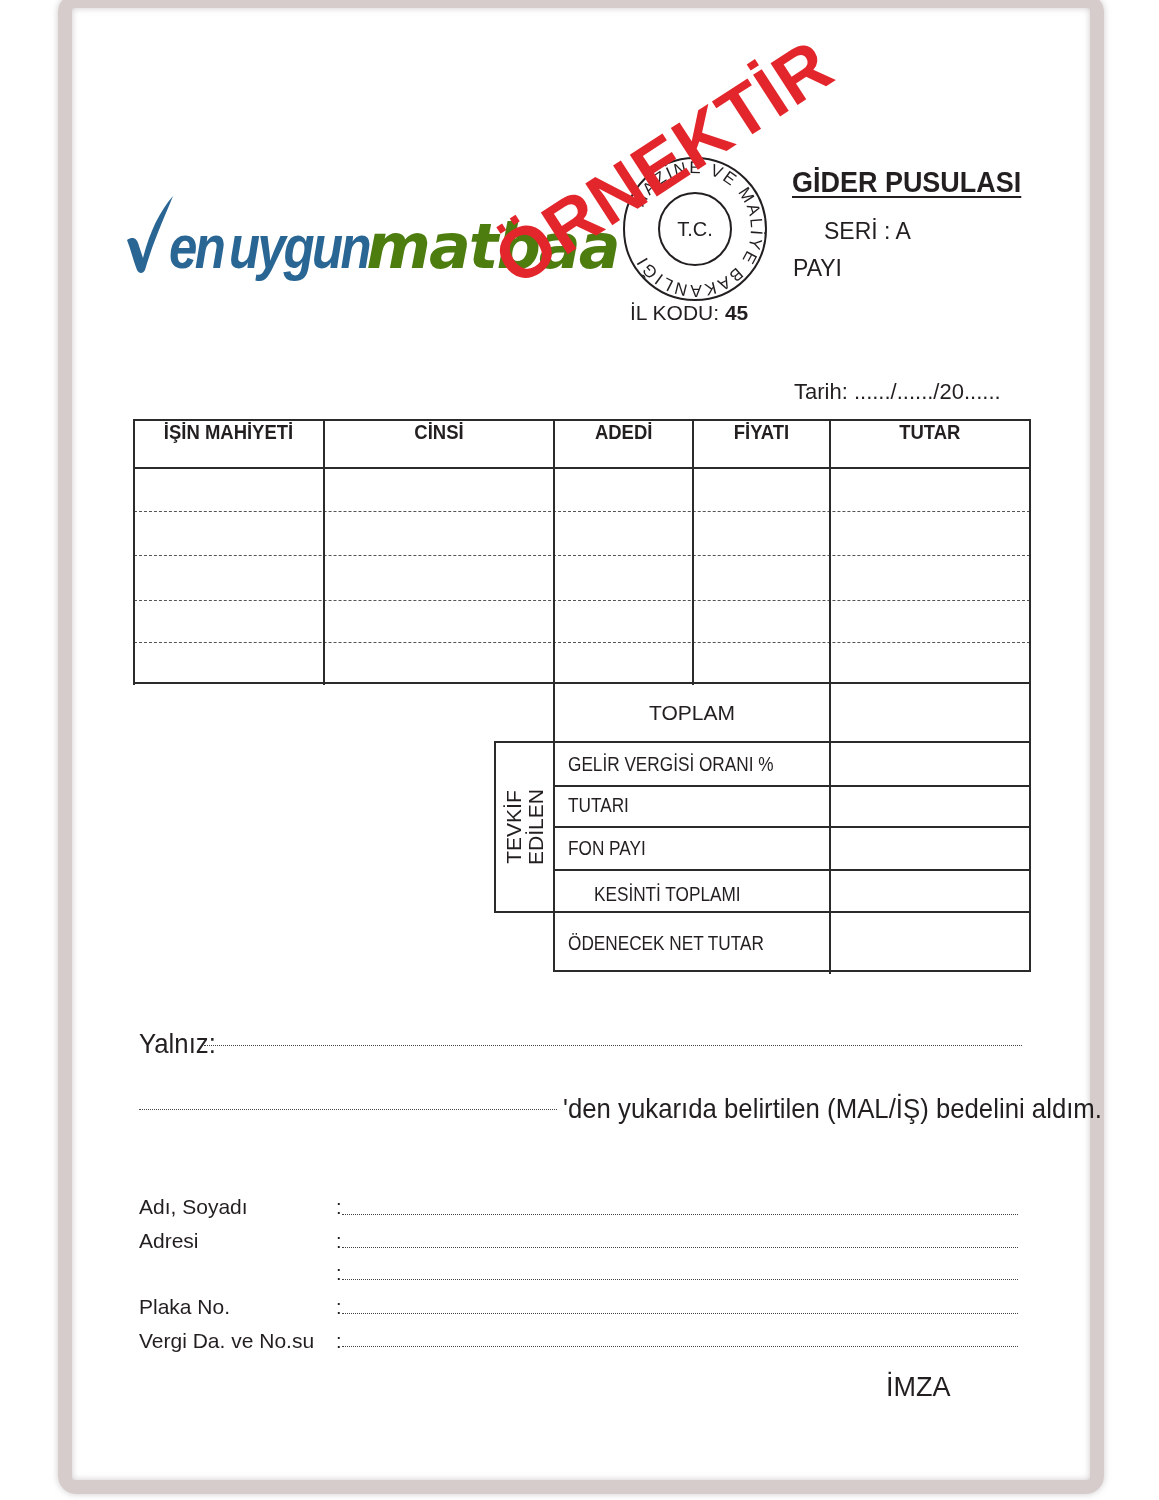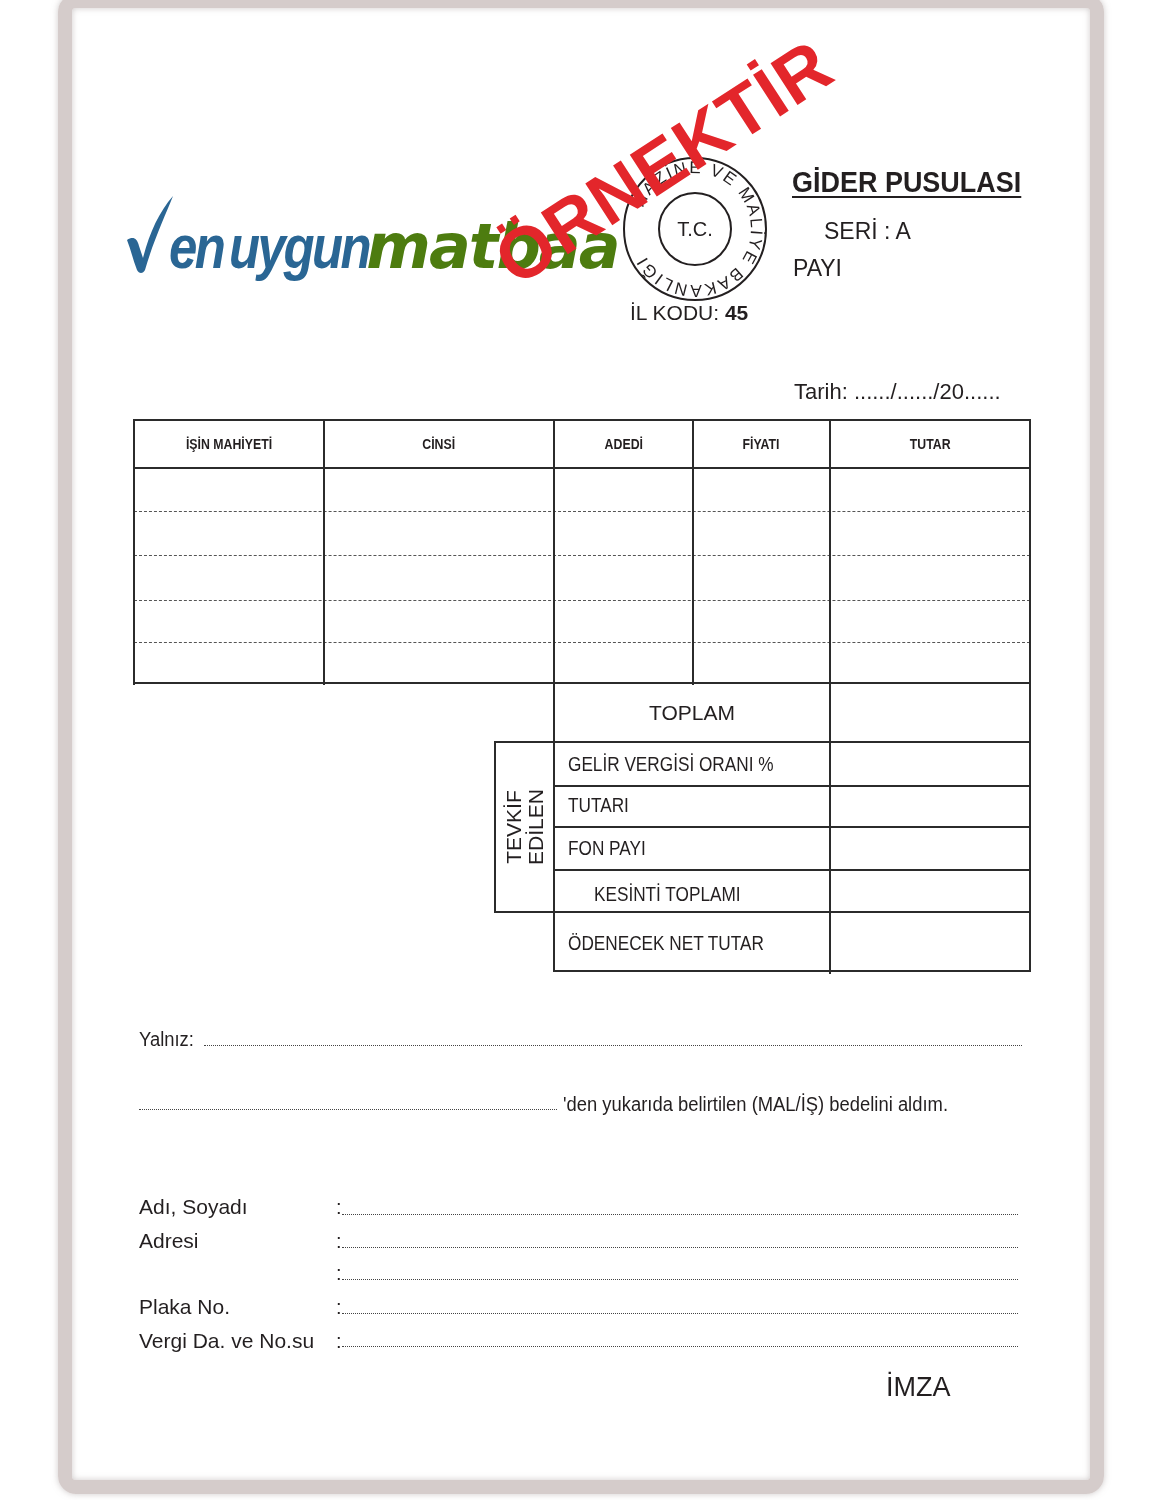--- a/index.html
+++ b/index.html
@@ -45,33 +45,33 @@
   .seri { left: 793px; top: 218px; font-size: 23px; margin-left: 31px; }
   .sira { left: 793px; top: 255px; font-size: 23px; }
 
   .tarih { left: 794px; top: 379px; font-size: 22px; white-space: nowrap; }
 
   
   .hl { position: absolute; height: 0; border-top: 2.5px solid #2b2b2b; }
   .vl { position: absolute; width: 0; border-left: 2.5px solid #2b2b2b; }
   .dl { position: absolute; height: 0; border-top: 1px dashed #555; }
 
-  .th { position: absolute; top: 420px; height: 32px; display: flex; align-items: flex-end; justify-content: center;
-        font-size: 14px; font-weight: bold; white-space: nowrap; }
+  .th { position: absolute; top: 420px; height: 32px; display: flex; align-items: flex-start; justify-content: center;
+        font-size: 21px; font-weight: bold; white-space: nowrap; }
   .th span { display: inline-block; transform: scaleX(0.88); }
 
   .tot-label { position: absolute; left: 568px; font-size: 20px; white-space: nowrap; display: flex; align-items: center; }
   .tot-label span { display: inline-block; transform: scaleX(0.86); transform-origin: left; }
   .toplam { position: absolute; left: 554px; top: 683px; width: 276px; height: 59px; display: flex; align-items: center; justify-content: center; font-size: 21px; }
 
   .tevkif { position: absolute; left: 495px; top: 742px; width: 59px; height: 170px; display: flex; align-items: center; justify-content: center; }
   .tevkif-inner { transform: rotate(-90deg); font-size: 21px; line-height: 22px; text-align: center; white-space: nowrap; }
 
   
-  .text-line { position: absolute; font-size: 20px; white-space: nowrap; }
+  .text-line { position: absolute; font-size: 28px; white-space: nowrap; }
   .text-line span.c { display: inline-block; transform: scaleX(0.92); transform-origin: left; }
   .dots { position: absolute; height: 0; border-top: 1.5px dotted #444; }
 
   .field-label { position: absolute; left: 139px; font-size: 21px; white-space: nowrap; }
   .colon { position: absolute; left: 336px; font-size: 20px; }
 
   .imza { left: 886px; top: 1372px; font-size: 27px; }
 </style>
 </head>
 <body>

